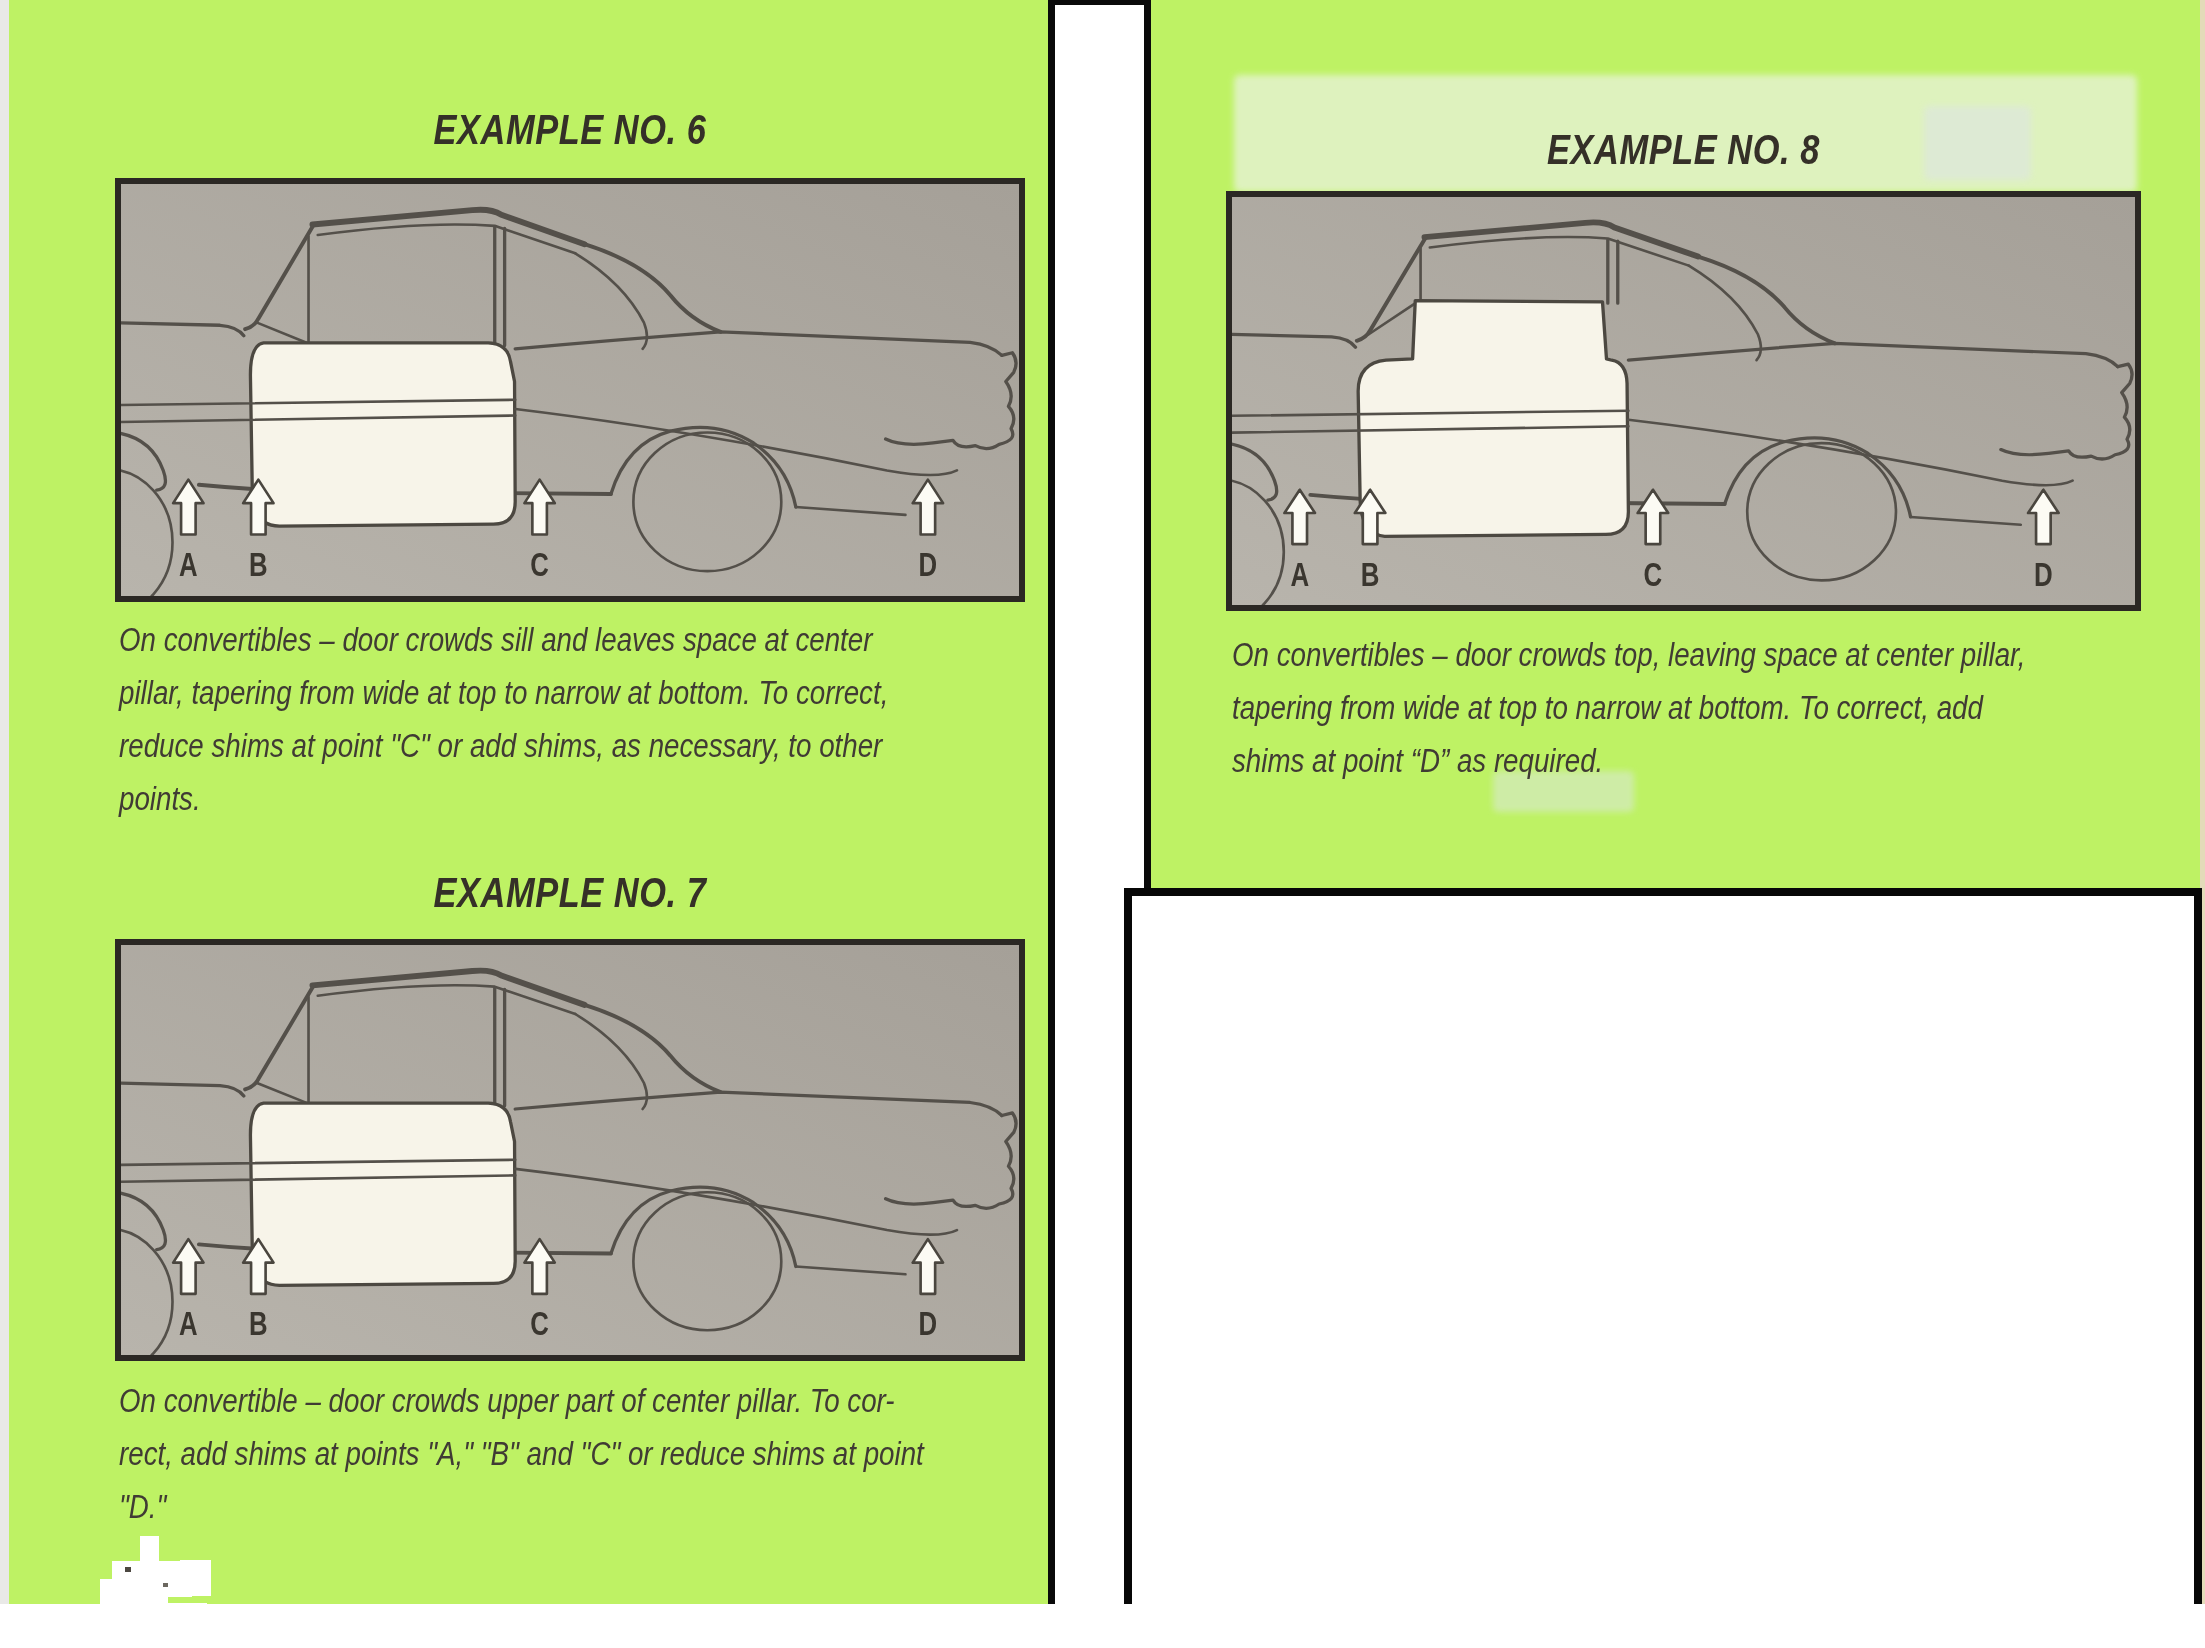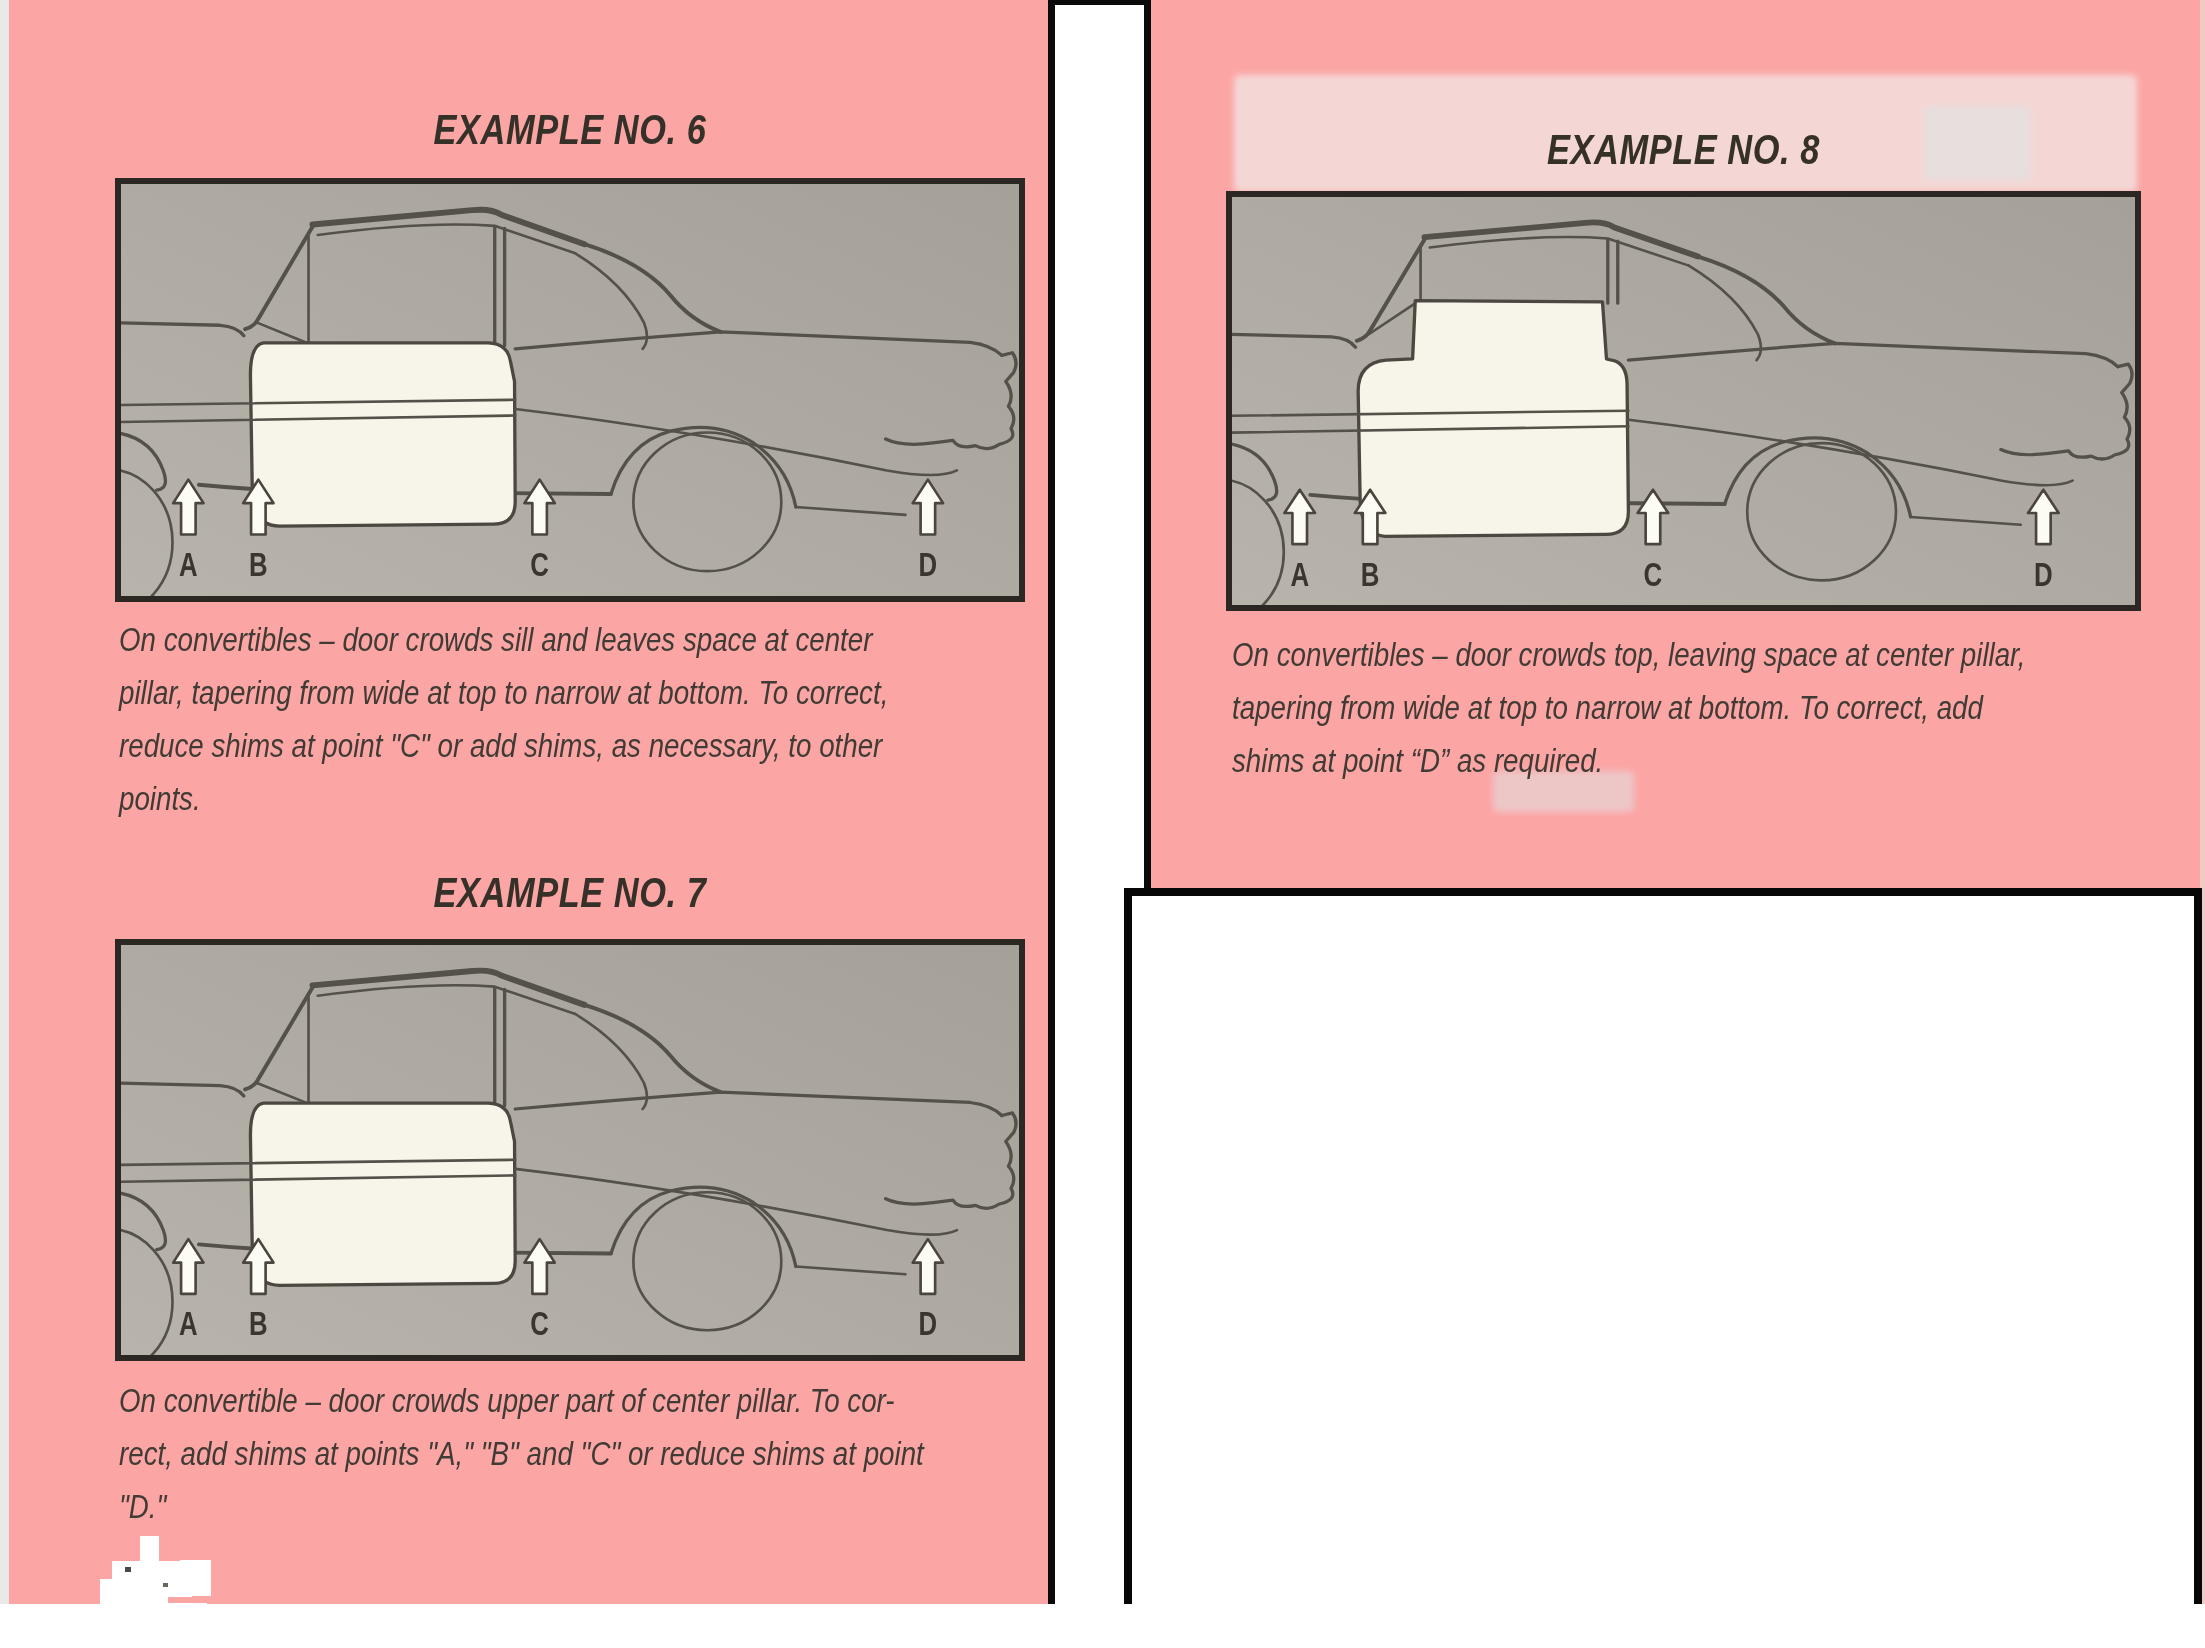--- a/index.html
+++ b/index.html
@@ -1,17 +1,17 @@
 <!DOCTYPE html>
 <html style="font-size:10.7px"><head>
 <meta charset="utf-8">
 <style>
   html,body{margin:0;padding:0;}
   body{font-family:"Liberation Sans", sans-serif;}
-  #page{position:relative;width:2205px;height:1604px;background:#fca5a5;overflow:hidden;}
+  #page{position:relative;width:2205px;height:1604px;background:#bef264;overflow:hidden;}
 
   .scan-edge-left{position:absolute;left:0;top:0;width:9.4px;height:1649px;background:#e9e9e7;z-index:1;}
   .scan-edge-right{position:absolute;left:2200px;top:0;width:5.4px;height:1649px;background:#ecd4ce;opacity:.8;z-index:1;}
 
   .ghost{position:absolute;filter:blur(3.3px);z-index:0;border-radius:5.4px;}
   .ghost.g1{left:1234px;top:75px;width:903px;height:117px;background:#f0f3ef;opacity:.65;}
   .ghost.g2{left:1924px;top:106px;width:107px;height:74px;background:#dde4e6;opacity:.55;}
   .ghost.g3{left:1493px;top:771px;width:141px;height:41px;background:#dfe7e8;opacity:.5;}
 
   .ex-title{position:absolute;width:910px;text-align:center;font-weight:bold;font-style:italic;

